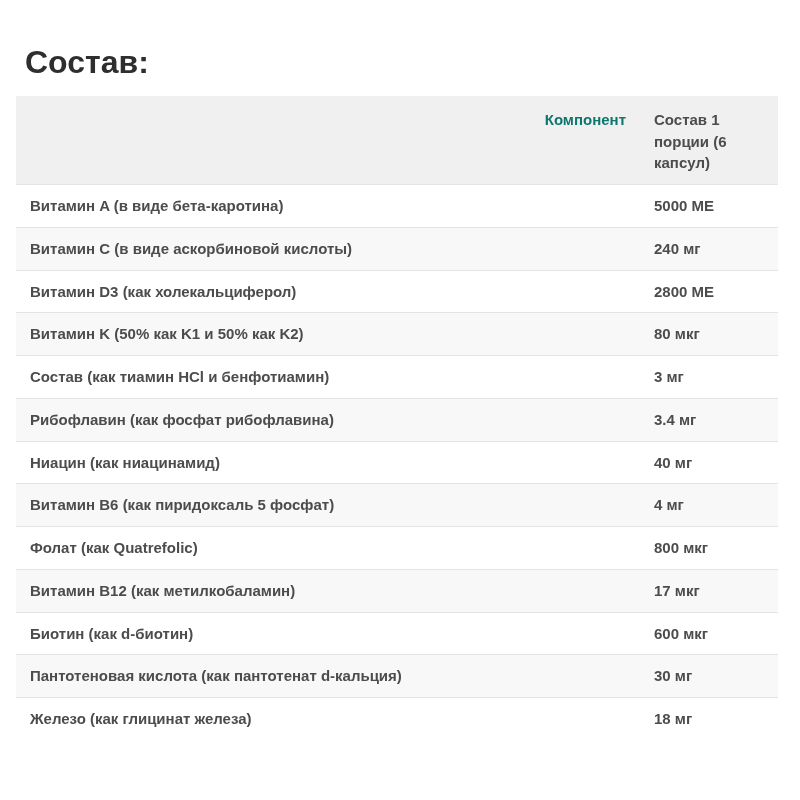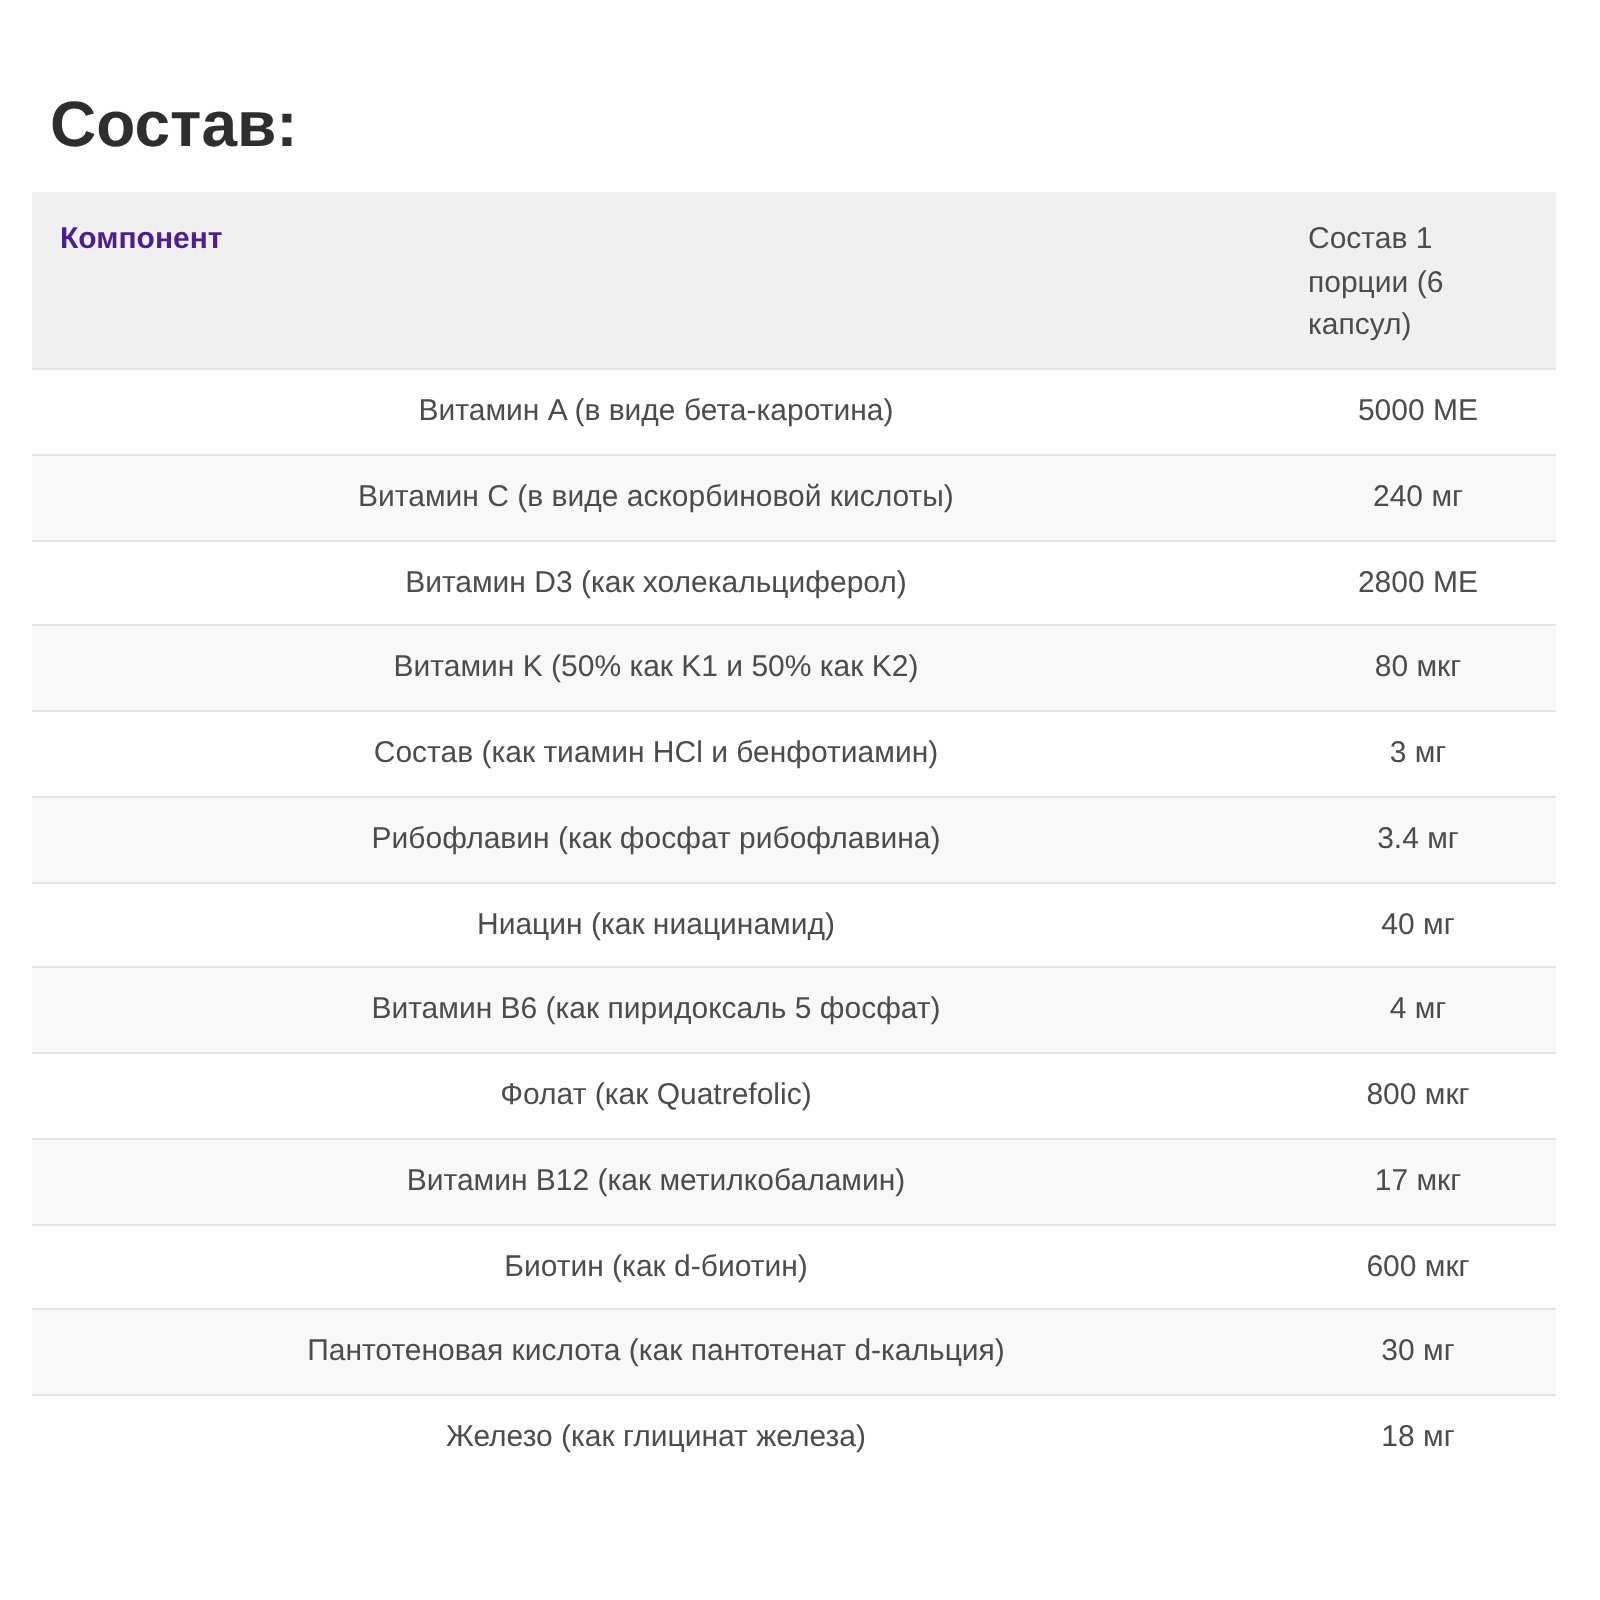--- a/index.html
+++ b/index.html
@@ -26,35 +26,35 @@
     font-size: 15px;
     color: #4c4c4c;
   }
   col.c-component { width: 624px; }
   col.c-amount    { width: 138px; }
   th, td {
     text-align: left;
     vertical-align: top;
     padding: 10px 14px;
     line-height: 1.45;
-    font-weight: normal;
+    font-weight: bold;
     overflow: hidden;
   }
   thead th {
     background: #f0f0f0;
     padding-top: 13px;
     padding-bottom: 10px;
   }
   thead th.col-component {
     font-weight: bold;
-    color: #4c1d95;
+    color: #0f766e;
+    text-align: right;
   }
   tbody td {
     border-top: 1px solid #e4e4e4;
-    text-align: center;
   }
   tbody tr:nth-child(even) td {
     background: #f8f8f8;
   }
 </style>
 </head>
 <body>
 
 <h1 class="page-title">Состав:</h1>
 

